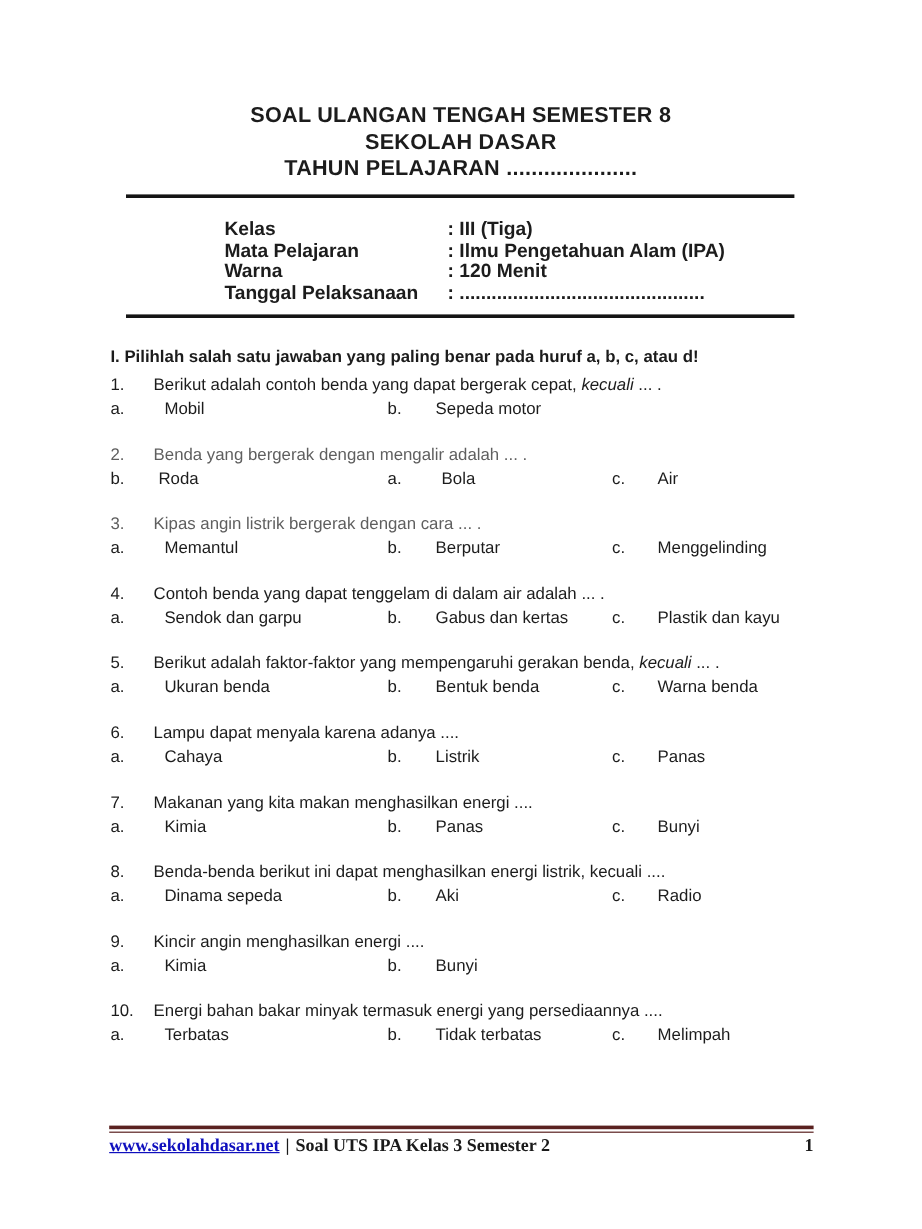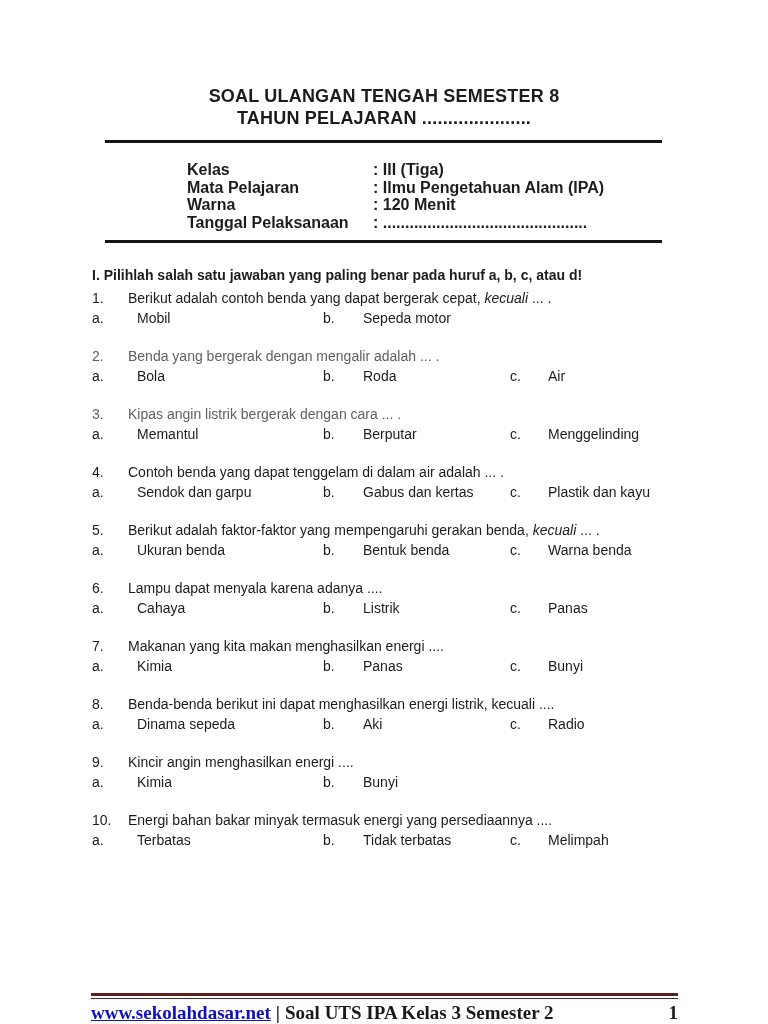--- a/index.html
+++ b/index.html
@@ -58,24 +58,24 @@
   .muted { color: #5f5f5f; }
 
   .opt-row { display: grid; grid-template-columns: 231px 187px 1fr; }
   .opt-letter { display: inline-block; }
   .opt-a .opt-letter { width: 45px; }
   .opt-b .opt-letter { width: 40px; }
   .opt-c .opt-letter { width: 38px; }
 
   .footer {
     position: absolute;
-    left: 91px; right: 90px; top: 993px;
+    left: 91px; right: 90px; top: 938px;
     font-family: "Liberation Serif", serif;
     font-weight: bold;
-    font-size: 19px;
+    font-size: 15px;
     color: #1a1a1a;
   }
   .footer-rule {
     height: 2px;
     border-top: 3px solid var(--rule-color, #5a2120);
     border-bottom: 1px solid var(--rule-color, #5a2120);
   }
   .footer-row {
     display: flex;
     justify-content: space-between;
@@ -88,20 +88,21 @@
     cursor: pointer;
   }
 </style>
 </head>
 <body>
 
 <div class="doc">
 
   <div class="title-block">
     <div>SOAL ULANGAN TENGAH SEMESTER 8</div>
+    <div>SEKOLAH DASAR</div>
     <div>TAHUN PELAJARAN .....................</div>
   </div>
 
   <div class="rule rule-top"></div>
 
   <div class="info-block">
     <div class="info-row">
       <span class="info-label">Kelas</span>
       <span class="info-value">: III (Tiga)</span>
     </div>
@@ -134,22 +135,22 @@
       <span class="opt opt-b"><span class="opt-letter">b.</span><span>Sepeda motor</span></span>
     </div>
   </div>
 
   <div class="question-block">
     <div class="q-line muted">
       <span class="q-num">2.</span>
       <span class="q-text"><span>Benda yang bergerak dengan mengalir adalah ... .</span><i></i><span></span></span>
     </div>
     <div class="opt-row">
+      <span class="opt opt-b"><span class="opt-letter">b.</span><span>Roda</span></span>
       <span class="opt opt-a"><span class="opt-letter">a.</span><span>Bola</span></span>
-      <span class="opt opt-b"><span class="opt-letter">b.</span><span>Roda</span></span>
       <span class="opt opt-c"><span class="opt-letter">c.</span><span>Air</span></span>
     </div>
   </div>
 
   <div class="question-block">
     <div class="q-line muted">
       <span class="q-num">3.</span>
       <span class="q-text"><span>Kipas angin listrik bergerak dengan cara ... .</span><i></i><span></span></span>
     </div>
     <div class="opt-row">

